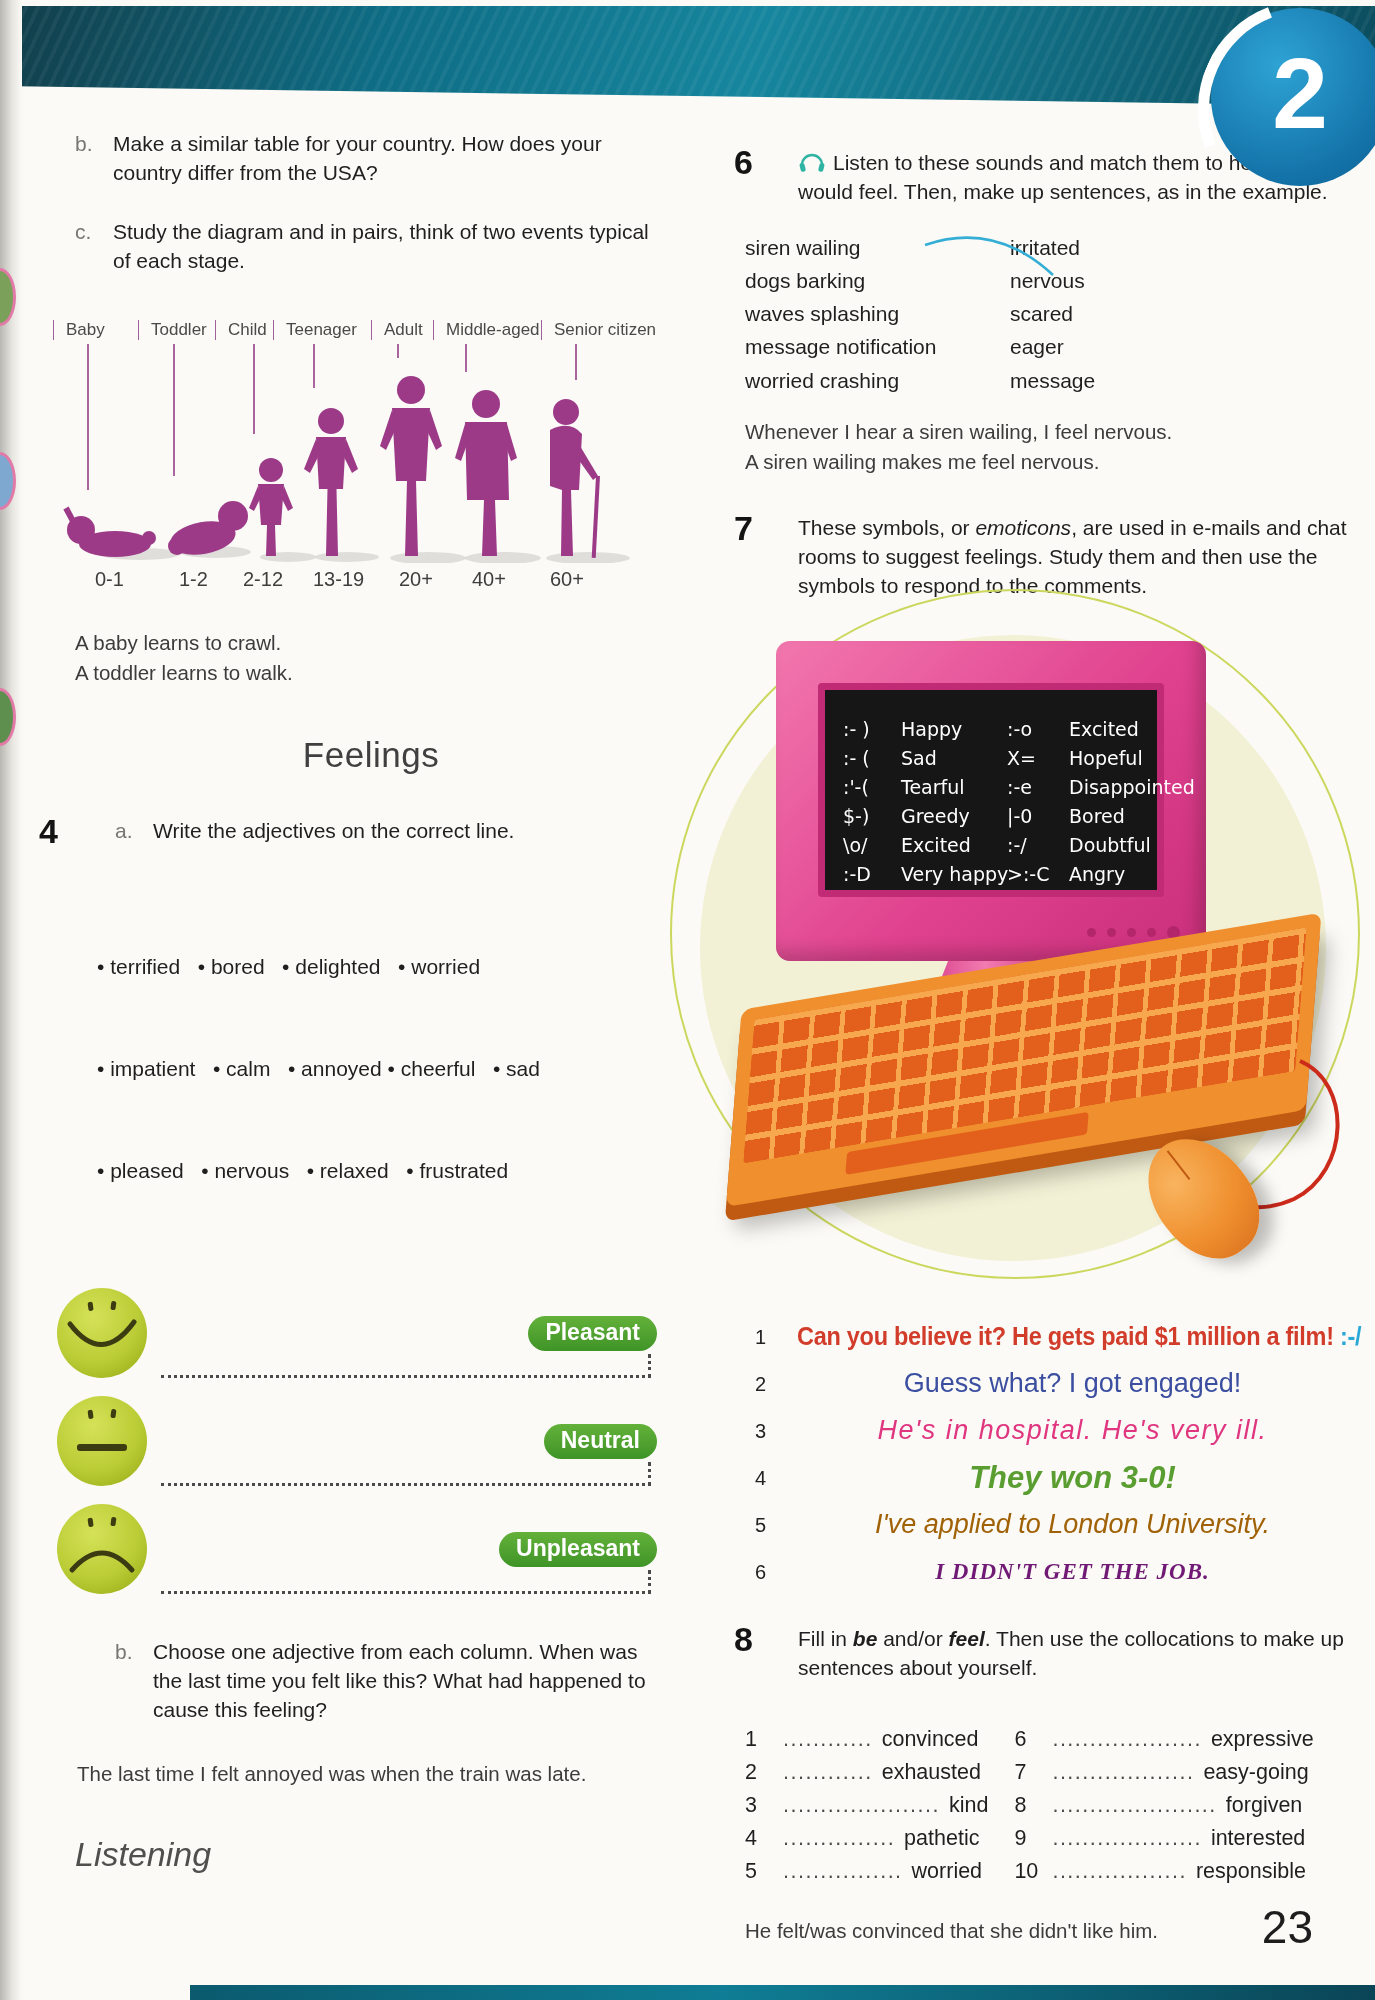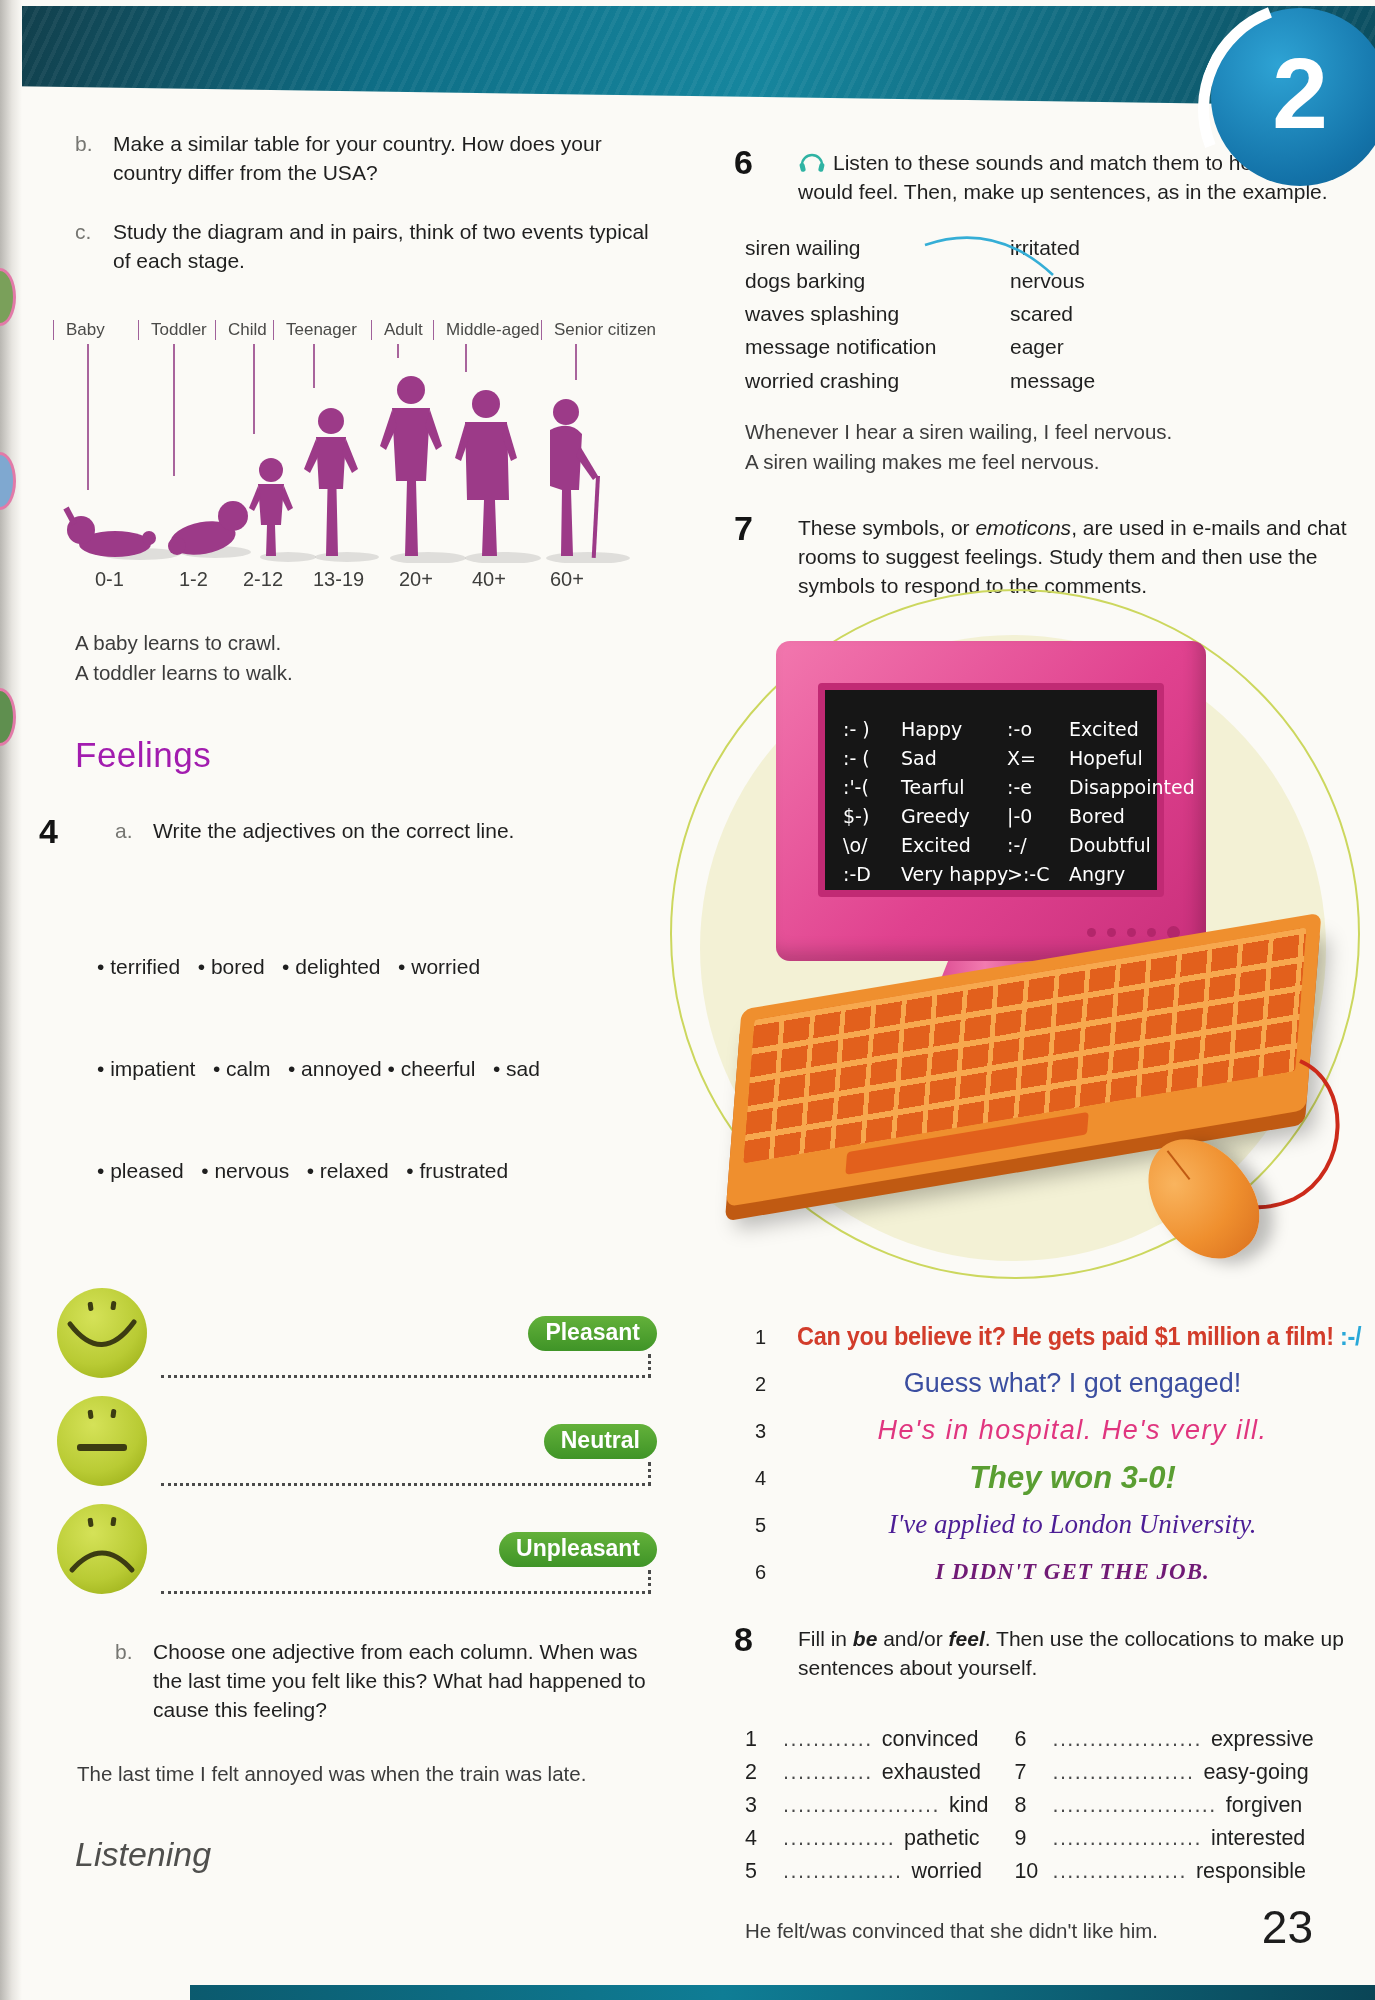--- a/index.html
+++ b/index.html
@@ -38,21 +38,21 @@
   .t { font-size:21px; color:#1f1f1f; line-height:1.38; }
   .abc { position:relative; padding-left:38px; }
   .abc .letter { position:absolute; left:0; color:#767672; }
   .mtc { margin-top:30px; }
   .ex-it { color:#3c3c3c; font-size:20.5px; line-height:1.45; }
   .exblock { position:relative; }
   .colL .exblock { margin-left:40px; }
   .colL .exnum { position:absolute; left:-76px; top:-5px; font-size:34px; font-weight:bold; color:#141414; }
   .colR .exblock { margin-left:98px; }
   .colR .exnum { position:absolute; left:-64px; top:-5px; font-size:34px; font-weight:bold; color:#141414; }
-  .h-feel { margin:48px 0 0 0; font-size:35px; font-weight:400; color:#a21caf; letter-spacing:.5px; }
+  .h-feel { margin:48px 0 0 0; font-size:35px; font-weight:400; color:#404040; letter-spacing:.5px;text-align:center; }
   .h-listen { margin:46px 0 0 0; font-size:34px; font-weight:400; font-style:italic; color:#4f4f4d; }
   .hp { display:inline-block; vertical-align:-4px; margin-right:7px; }
 
   
   .diagram { position:relative; margin:44px 0 0 -30px; width:620px; height:278px; }
   .stage-label { position:absolute; top:0; font-size:17px; color:#4a4a48;
     border-left:1px solid #a0609a; padding-left:12px; white-space:nowrap; }
   .sl1{left:8px}.sl2{left:93px}.sl3{left:170px}.sl4{left:228px}.sl5{left:326px}.sl6{left:388px}.sl7{left:496px}
   .drop { position:absolute; width:1.5px; background:#a8649c; top:24px; }
   .d1{left:42px;height:146px}.d2{left:128px;height:132px}.d3{left:208px;height:90px}
@@ -125,21 +125,21 @@
   .comments { margin:10px 0 0 55px; }
   .crow { position:relative; min-height:47px; display:flex; align-items:center; }
   .cnum { position:absolute; left:0; top:50%; transform:translateY(-50%); font-size:20px; color:#222; }
   .ctext { flex:1; text-align:center; margin-left:42px; line-height:1.1; }
   .c1 { color:#d23c2a; font-weight:700; font-size:25px; letter-spacing:-.3px;
     transform:scaleX(.94); transform-origin:left center; white-space:nowrap; }
   .emo1 { color:#29a8d8; }
   .c2 { color:#3b4ea0; font-size:27px; }
   .c3 { color:#e0357f; font-size:27px; font-style:italic; letter-spacing:1.5px; }
   .c4 { color:#5a9e32; font-size:31px; font-weight:700; font-style:italic; }
-  .c5 { color:#4c1d95; font-size:27px; font-style:italic; font-family:Liberation Serif, serif; }
+  .c5 { color:#a16207; font-size:27px; font-style:italic; font-family:Liberation Sans, sans-serif; }
   .c6 { color:#701a75; font-size:23px; font-weight:700; font-style:italic;
     font-family:Liberation Serif, serif; letter-spacing:1px; }
 
   
   .ex8wrap { margin-top:30px; }
   .bi { font-weight:bold; font-style:italic; }
   .fill { margin:40px 0 0 45px; display:flex; gap:26px; font-size:21.5px; color:#1f1f1f; }
   .fcol { line-height:1.55; }
   .fitem { display:flex; white-space:nowrap; height:33px; align-items:baseline; }
   .fnum { width:38px; }

